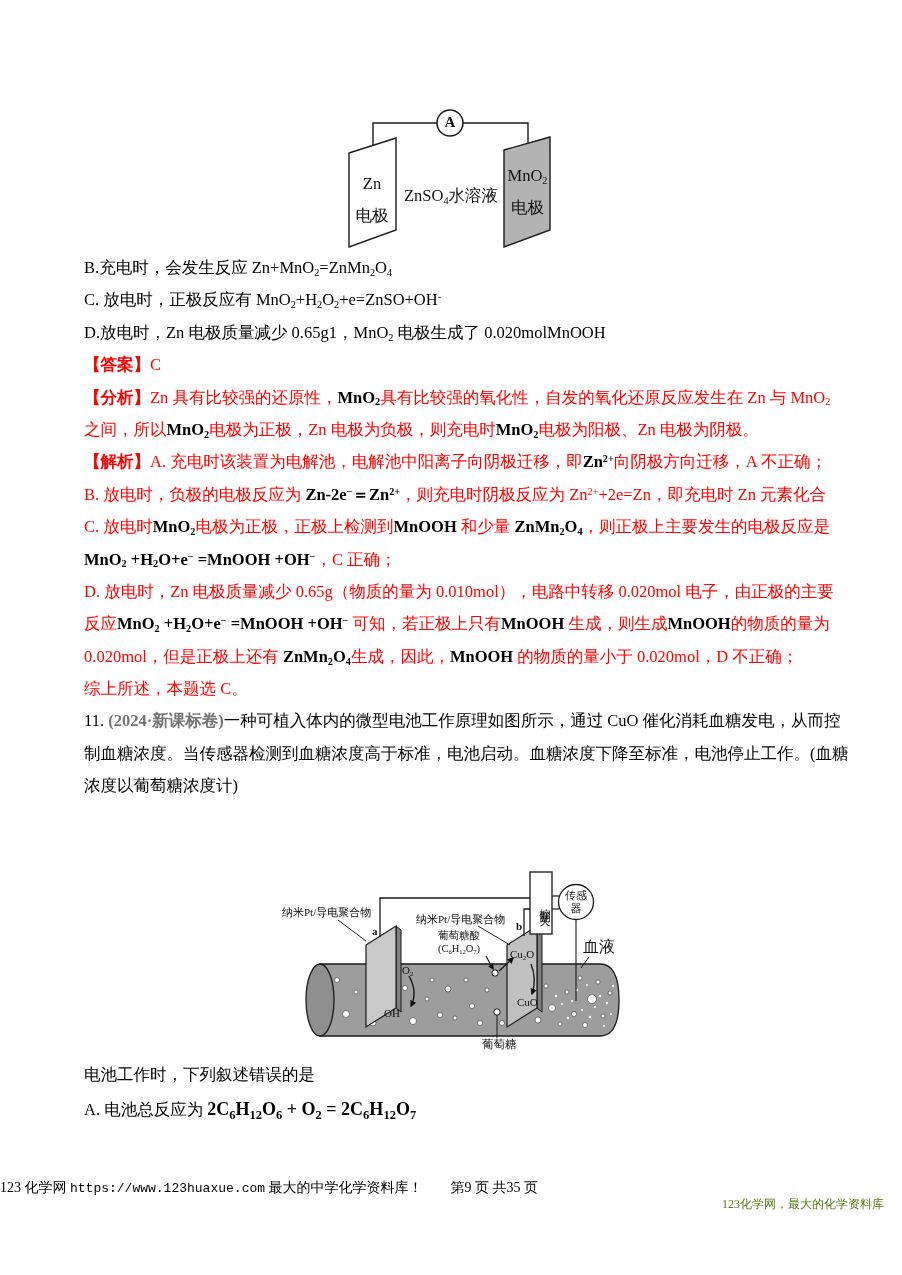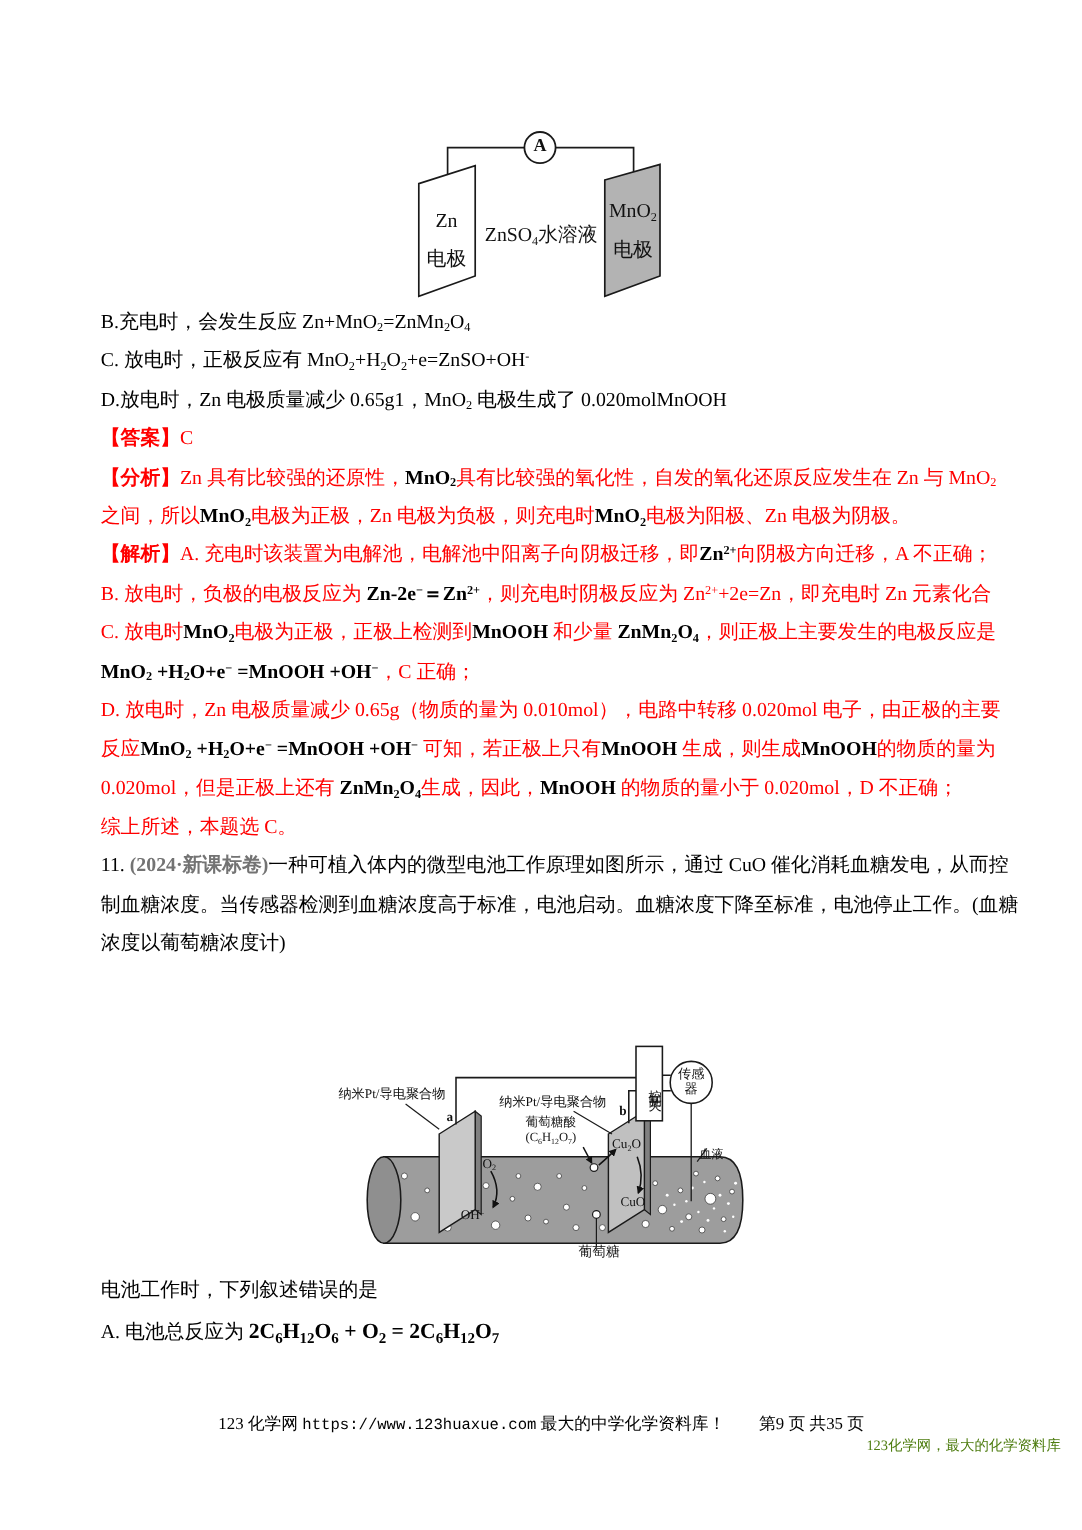--- a/index.html
+++ b/index.html
@@ -2,21 +2,21 @@
 <html><head>
 <meta charset="utf-8">
 <style>
   html,body{margin:0;padding:0;background:#e8e8e8}
   #page{position:relative;width:902px;height:1275px;background:#ffffff;margin:0 auto;
         font-family:"Liberation Serif","DejaVu Serif",serif;color:#000;overflow:hidden}
   .abs{position:absolute}
   
   .textblock .line{height:32.4px;line-height:32.4px;white-space:nowrap;font-size:16.5px}
   #block2 .line{height:34px;line-height:34px}
-  #footer .line{height:20px;line-height:20px;font-size:14px;text-align:center}
+  #footer .line{height:20px;line-height:20px;font-size:14px;text-align:left}
   
   .sg-n{}
   .sg-r{color:#ff0000}
   .sg-rb{color:#ff0000;font-weight:bold}
   .sg-b{font-weight:bold}
   .sg-bl{color:#737373;font-weight:bold}
   .sg-sub,.sg-bsub,.sg-rsub{font-size:.62em;position:relative;top:.28em}
   .sg-sup,.sg-bsup,.sg-rsup{font-size:.62em;position:relative;top:-.48em}
   .sg-bsub,.sg-bsup{font-weight:bold}
   .sg-rsub,.sg-rsup{color:#ff0000}
@@ -193,21 +193,21 @@
       </div>
     <div class="dlabel" style="left:104px;top:139px">
         <div class="line"><span class="sg-n">OH</span><span class="sg-sup">−</span></div>
       </div>
     <div class="dlabel" style="left:230px;top:80px">
         <div class="line"><span class="sg-n">Cu</span><span class="sg-sub">2</span><span class="sg-n">O</span></div>
       </div>
     <div class="dlabel" style="left:237px;top:128px">CuO</div>
     <div class="dlabel vtext" style="left:252px;top:8px;width:19px;height:56px">控制开关</div>
     <div class="dlabel center" style="left:283px;top:21px;width:26px;white-space:normal;line-height:12.5px">传感器</div>
-    <div class="dlabel" style="left:303px;top:88px;font-size:10px">血液</div>
+    <div class="dlabel" style="left:303px;top:72px;font-size:16px">血液</div>
     <div class="dlabel" style="left:202px;top:170px;font-size:11.5px">葡萄糖</div>
   </div>
 
   <div id="block2" class="abs textblock" style="left:84px;top:1058px;width:740px">
       <div class="line"><span class="sg-n">电池工作时，下列叙述错误的是</span></div>
       <div class="line"><span class="sg-n">A. 电池总反应为 </span><span class="sg-beq">2C</span><span class="sg-beqsub">6</span><span class="sg-beq">H</span><span class="sg-beqsub">12</span><span class="sg-beq">O</span><span class="sg-beqsub">6</span><span class="sg-beq"> + O</span><span class="sg-beqsub">2</span><span class="sg-beq"> = 2C</span><span class="sg-beqsub">6</span><span class="sg-beq">H</span><span class="sg-beqsub">12</span><span class="sg-beq">O</span><span class="sg-beqsub">7</span></div>
     </div>
 
   <div id="footer" class="abs textblock" style="left:0;top:1178px;width:902px">
       <div class="line"><span class="sg-n">123 化学网 </span><span class="sg-m">https://www.123huaxue.com</span><span class="sg-n"> 最大的中学化学资料库！</span><span class="sg-n">　　第9 页 共35 页</span></div>

